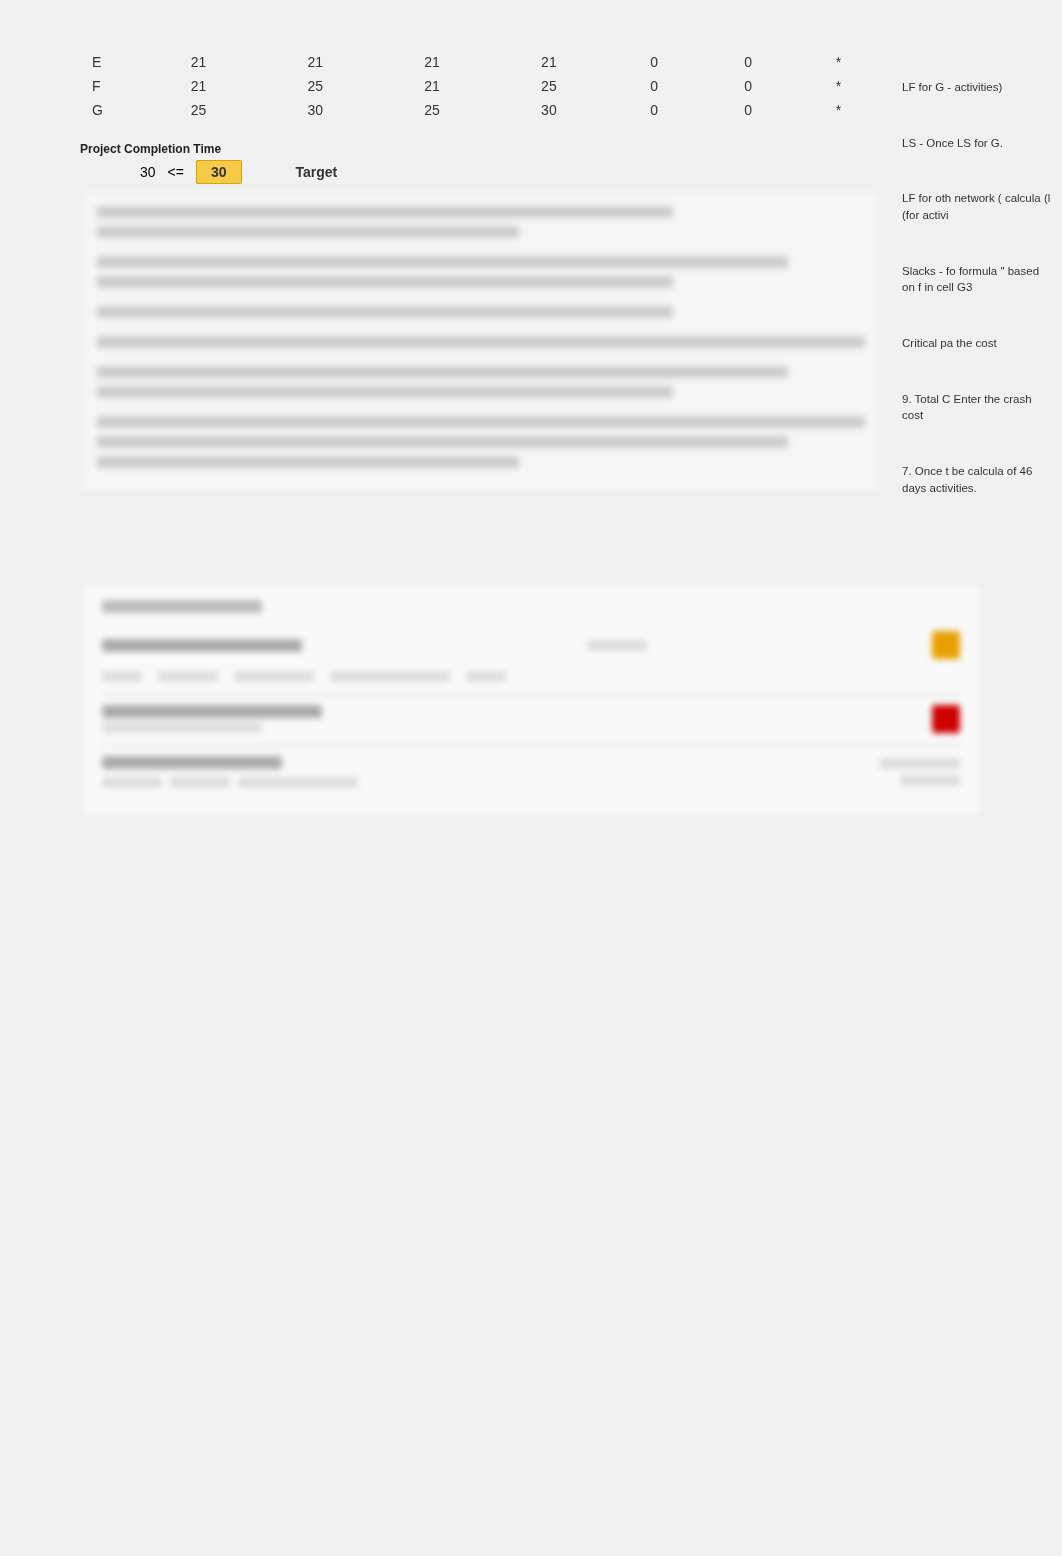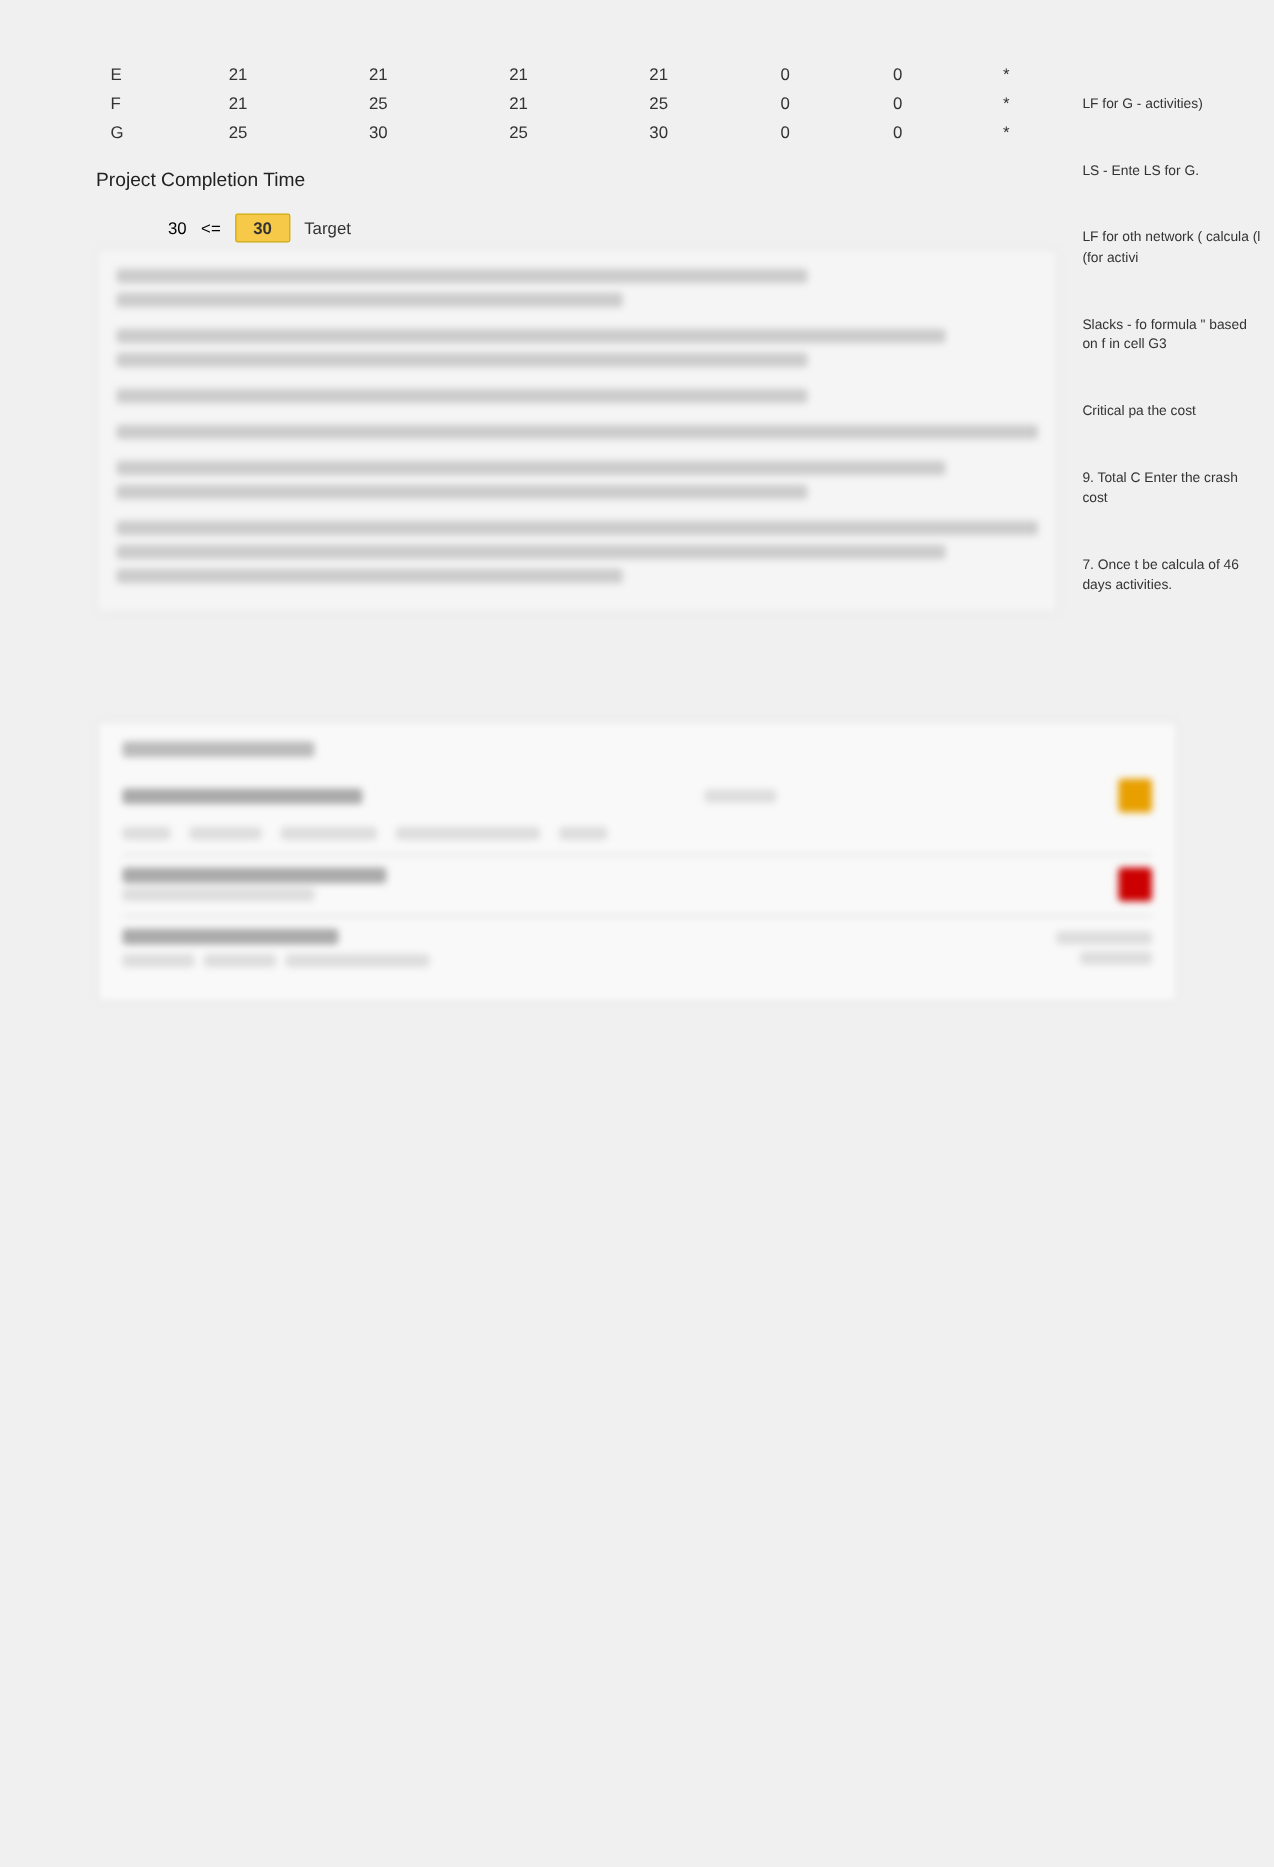--- a/index.html
+++ b/index.html
@@ -49,24 +49,24 @@
       text-align: left;
       font-weight: normal;
       width: 60px;
     }
 
     
     .project-completion {
       margin: 10px 0 5px 0;
     }
     .project-completion-title {
-      font-size: 16px;
-      font-weight: normal;
+      font-size: 12px;
+      font-weight: bold;
       color: #222;
-      margin-bottom: 18px;
+      margin-bottom: 4px;
     }
     .project-completion-subtitle {
       font-size: 15px;
       font-weight: bold;
       color: #222;
       text-align: center;
       margin-bottom: 4px;
     }
     .project-completion-row {
       display: flex;
@@ -79,22 +79,23 @@
       background: #f7c948;
       border: 1px solid #cba800;
       padding: 3px 14px;
       font-size: 14px;
       font-weight: bold;
       color: #333;
       border-radius: 2px;
     }
     .target-label {
       font-size: 14px;
-      font-weight: normal;
-      color: #333;
+      font-weight: bold;
+      color: #333;
+      margin-left: 42px;
     }
 
     
     .crash-cost-row {
       display: flex;
       align-items: center;
       gap: 8px;
       margin: 12px 0 8px 0;
       font-size: 15px;
     }
@@ -272,21 +273,21 @@
       <div style="height:10px"></div>
       <div class="blurred-line full"></div>
       <div class="blurred-line long"></div>
       <div class="blurred-line short"></div>
     </div>
 
   </div>
 
   <div class="right-panel">
     <div class="right-note">LF for G - activities)</div>
-    <div class="right-note">LS - Ente LS for G.</div>
+    <div class="right-note">LS - Once LS for G.</div>
     <div class="right-note">LF for oth network ( calcula (l (for activi</div>
     <div class="right-note">Slacks - fo formula " based on f in cell G3</div>
     <div class="right-note">Critical pa the cost</div>
     <div class="right-note">9. Total C Enter the crash cost</div>
     <div class="right-note">7.  Once t be calcula of 46 days activities.</div>
   </div>
 </div>
 
 <div class="spacer"></div>
 

